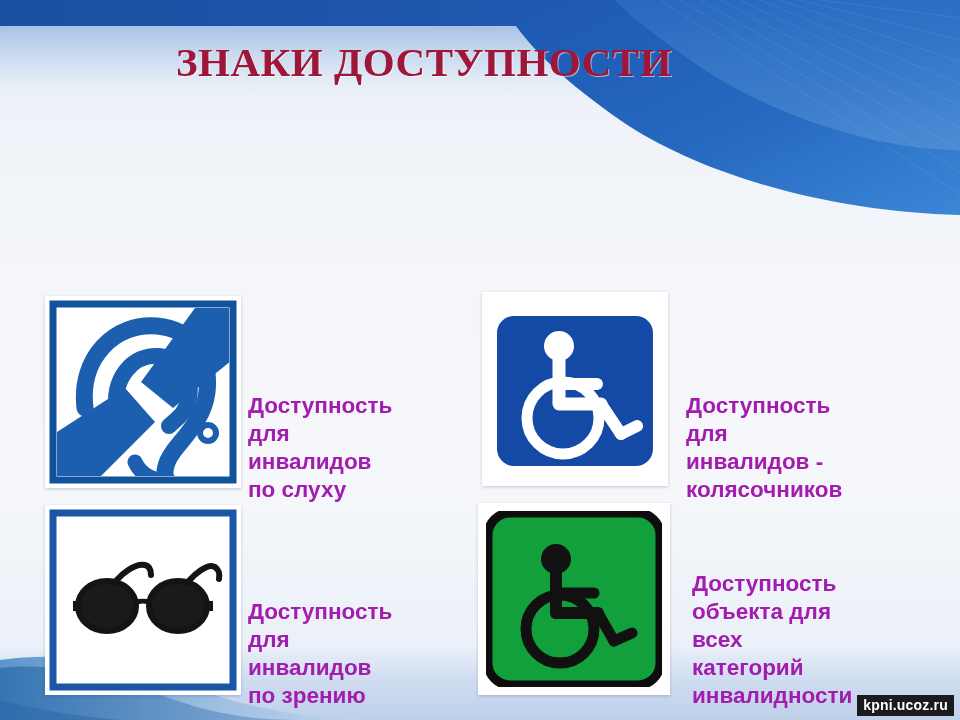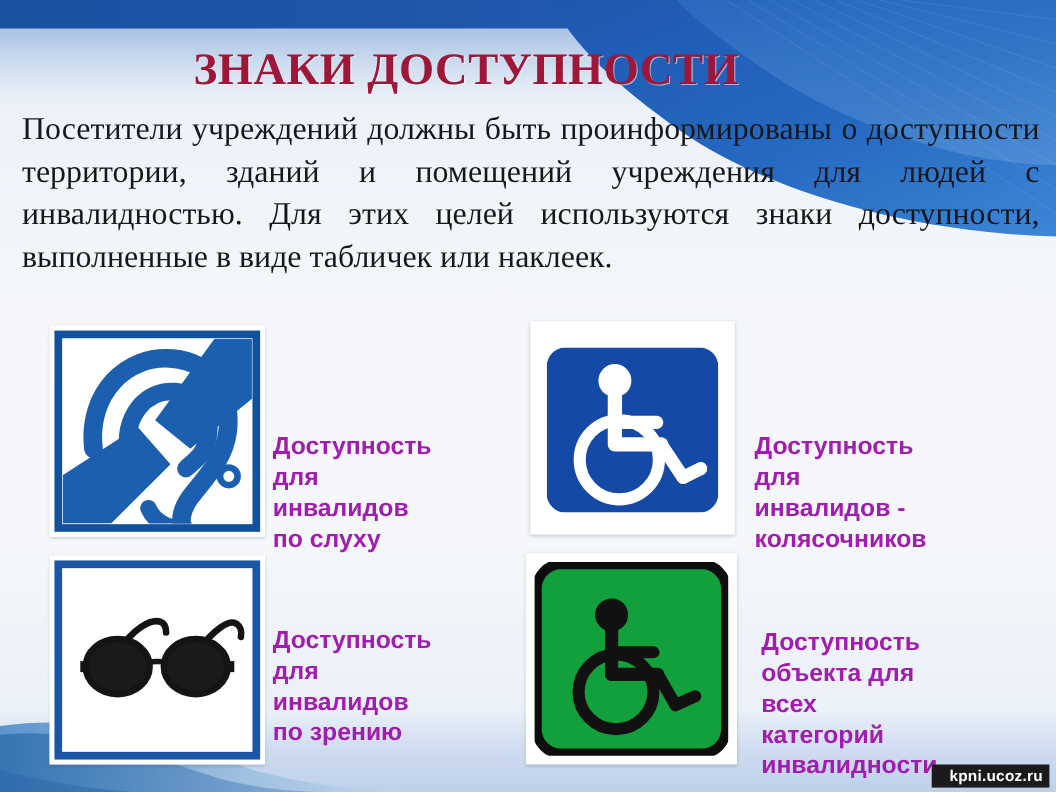--- a/index.html
+++ b/index.html
@@ -111,38 +111,38 @@
   #caption-deaf    { left: 248px; top: 392px; }
 
   
   #sign-wheelchair-frame { left: 482px; top: 292px; width: 186px; height: 194px; }
   #sign-wheelchair-svg   { position: absolute; left: 15px; top: 24px; }
   #caption-wheelchair    { left: 686px; top: 392px; }
 
   
   #sign-glasses-frame { left: 45px; top: 505px; width: 196px; height: 190px; }
   #sign-glasses-svg   { position: absolute; left: 0; top: 0; }
-  #caption-glasses     { left: 248px; top: 568px; }
+  #caption-glasses     { left: 248px; top: 598px; }
 
   
   #sign-green-frame { left: 478px; top: 503px; width: 192px; height: 192px; }
   #sign-green-svg   { position: absolute; left: 8px; top: 8px; }
   #caption-green    { left: 692px; top: 570px; }
 
   
   #watermark {
     position: absolute;
     right: 6px; bottom: 4px;
     background: #1b1b1b;
     color: #ffffff;
     font-family: "Liberation Sans", "DejaVu Sans", sans-serif;
     font-weight: bold;
     font-size: 14px;
     line-height: 18px;
-    padding: 1px 6px 2px 16px;
+    padding: 1px 6px 2px 6px;
     letter-spacing: 0.2px;
   }
 </style>
 </head>
 <body>
 
 <div id="slide">
 
   <div class="bg-layer">
     <div class="bg-body"></div>
@@ -188,21 +188,20 @@
       </g>
 
       <path d="M0,660 C90,648 150,672 230,700 C290,716 340,720 380,720 L0,720 Z" fill="url(#swooshBottom)" opacity="0.9"></path>
       <path d="M0,668 C70,660 130,686 200,708 C240,718 270,720 300,720 L0,720 Z" fill="url(#swooshBottom2)" opacity="0.85"></path>
       <path d="M0,700 L0,720 L120,720 C70,716 30,708 0,700 Z" fill="#2b66a8" opacity="0.5"></path>
     </svg>
   </div>
 
   <div id="title">ЗНАКИ ДОСТУПНОСТИ</div>
 
-  <div id="intro">Посетители учреждений должны быть проинформированы о доступности территории, зданий и помещений учреждения для людей с инвалидностью. Для этих целей используются знаки доступности, выполненные в виде табличек или наклеек.</div>
 
   <div class="sign-card">
     <div class="sign-frame" id="sign-deaf-frame">
       <svg id="sign-deaf-svg" width="196" height="192" viewBox="0 0 196 192">
         <rect x="0" y="0" width="196" height="192" fill="#ffffff"></rect>
         <rect x="8" y="8" width="180" height="176" fill="none" stroke="#12529c" stroke-width="7"></rect>
         <clipPath id="deafClip">
           <rect x="12" y="12" width="172" height="168"></rect>
         </clipPath>
         <g clip-path="url(#deafClip)">

